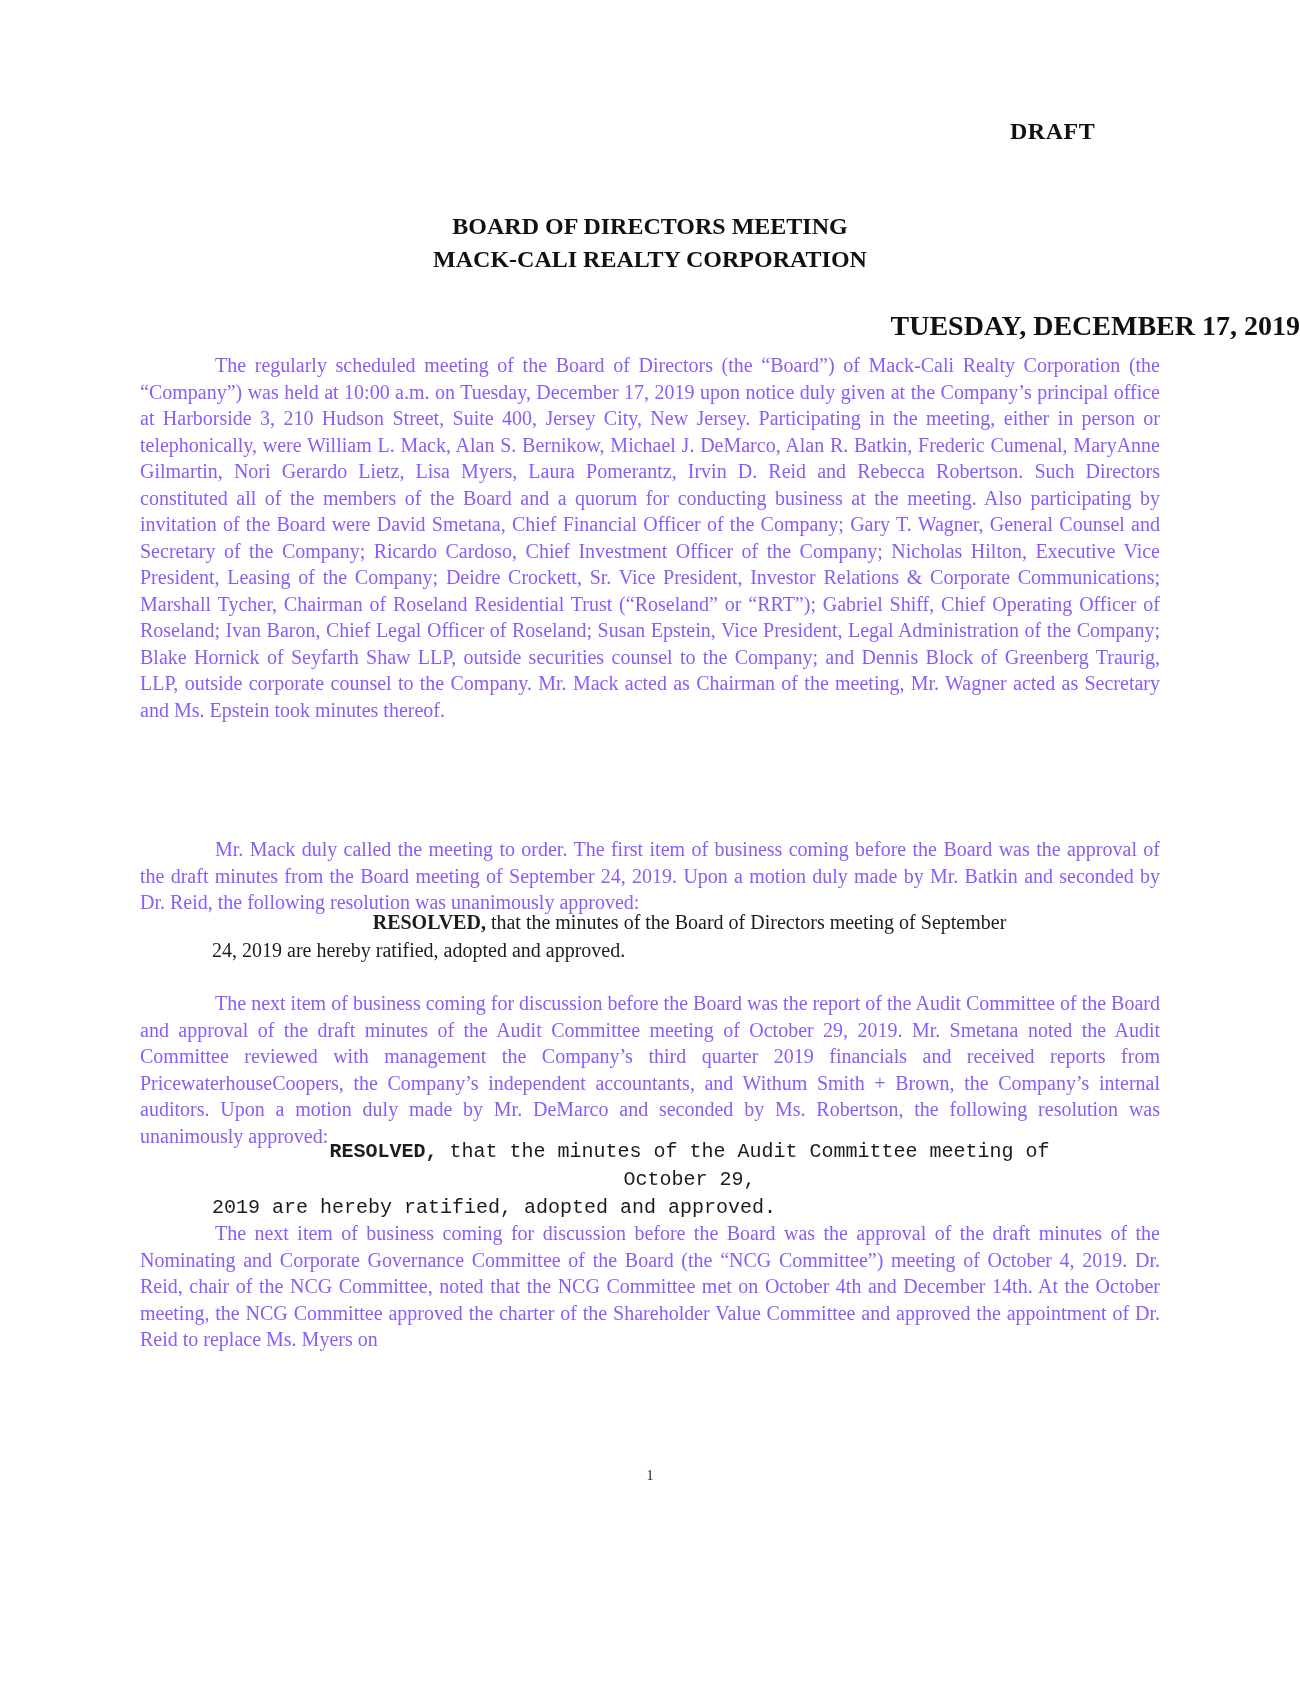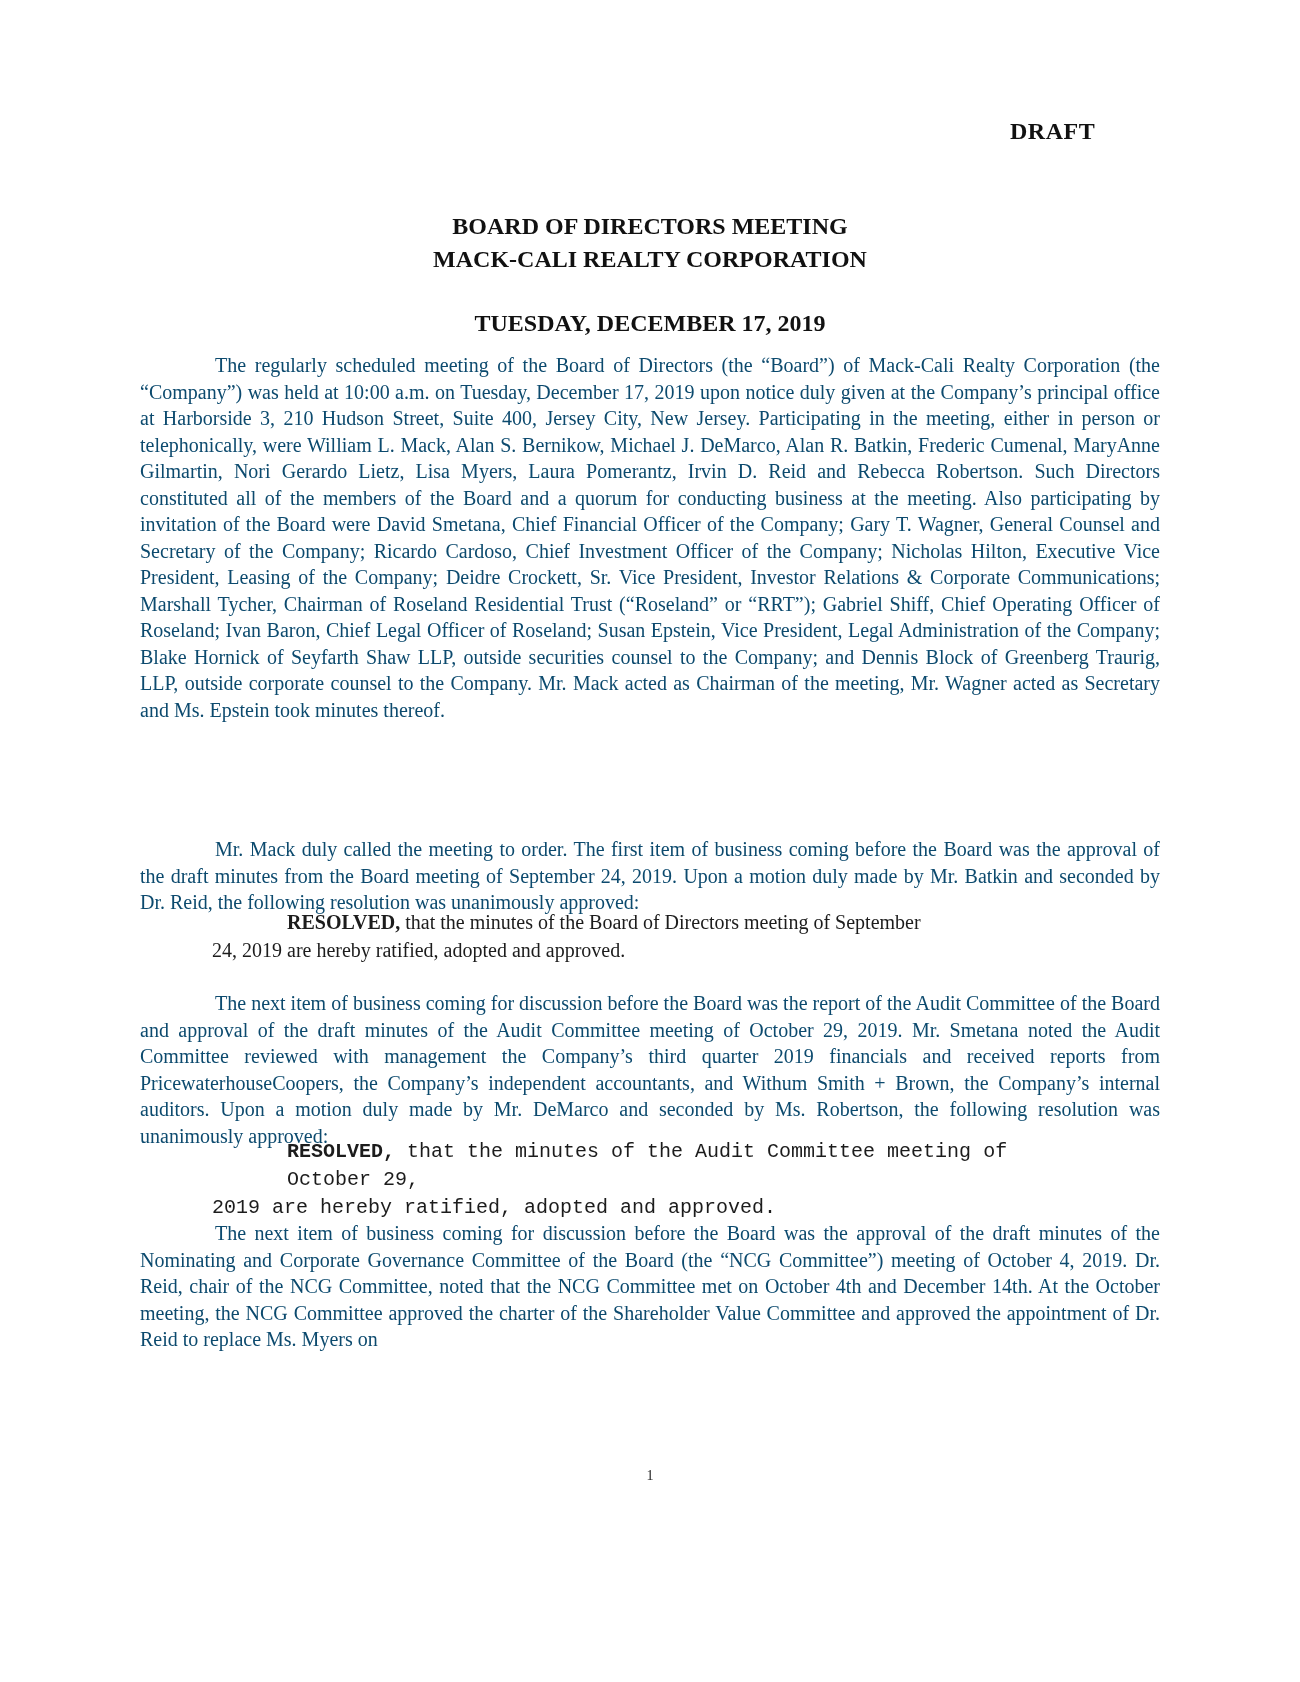--- a/index.html
+++ b/index.html
@@ -39,48 +39,49 @@
       font-weight: bold;
       font-size: 24px;
       line-height: 33px;
       color: #111;
     }
     .date-heading {
       position: absolute;
       top: 310px;
       left: 0;
       width: 1300px;
-      text-align: center;
+      text-align: right;
       font-weight: bold;
-      font-size: 24px;
+      font-size: 28px;
       color: #111;
     }
     .body-text {
       position: absolute;
       left: 140px;
       width: 1020px;
       font-size: 20px;
       line-height: 26.5px;
       text-align: justify;
-      color: #0c4a6e;
+      color: #8b5cf6;
     }
     .indent {
       text-indent: 75px;
     }
     .resolved {
       position: absolute;
       left: 212px;
       width: 880px;
       font-size: 20px;
       line-height: 28px;
       color: #1c1c1c;
     }
     .resolved .first-line {
       display: block;
       padding-left: 75px;
+      text-align: center;
     }
     .resolved b {
       font-weight: bold;
     }
     .page-number {
       position: absolute;
       top: 1468px;
       left: 0;
       width: 1300px;
       text-align: center;

